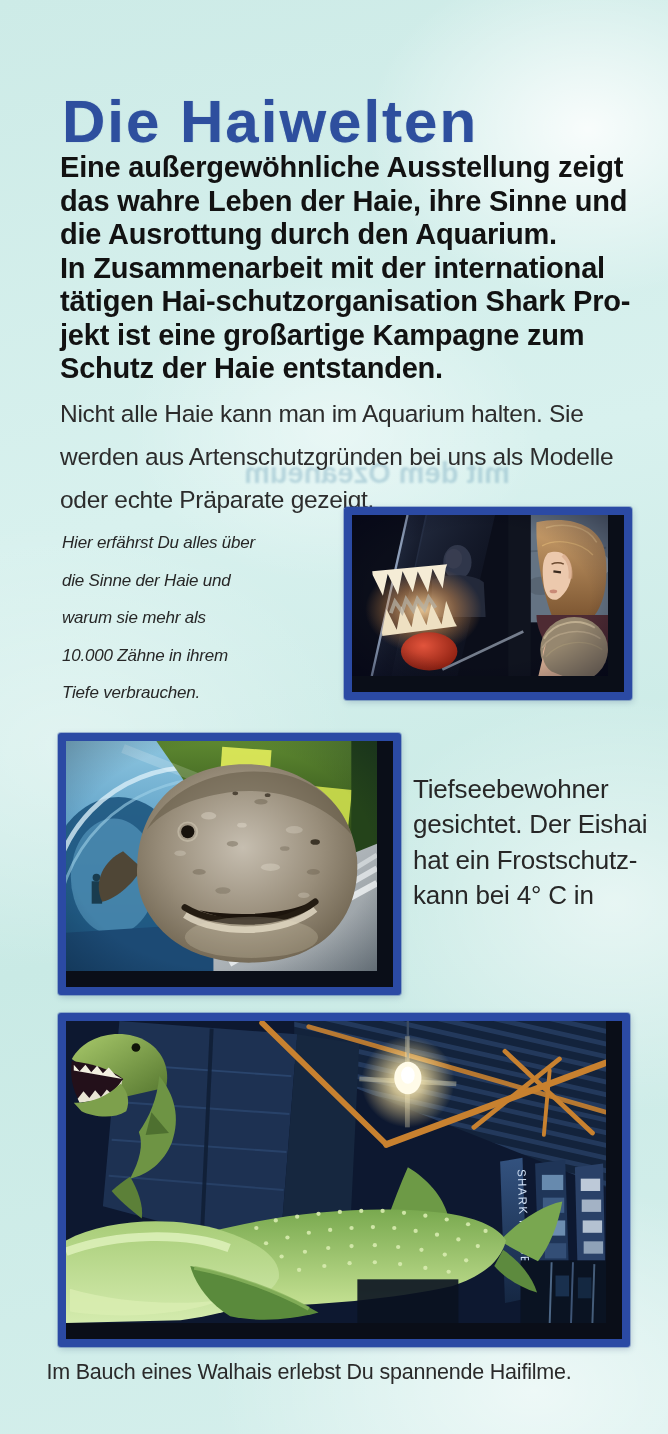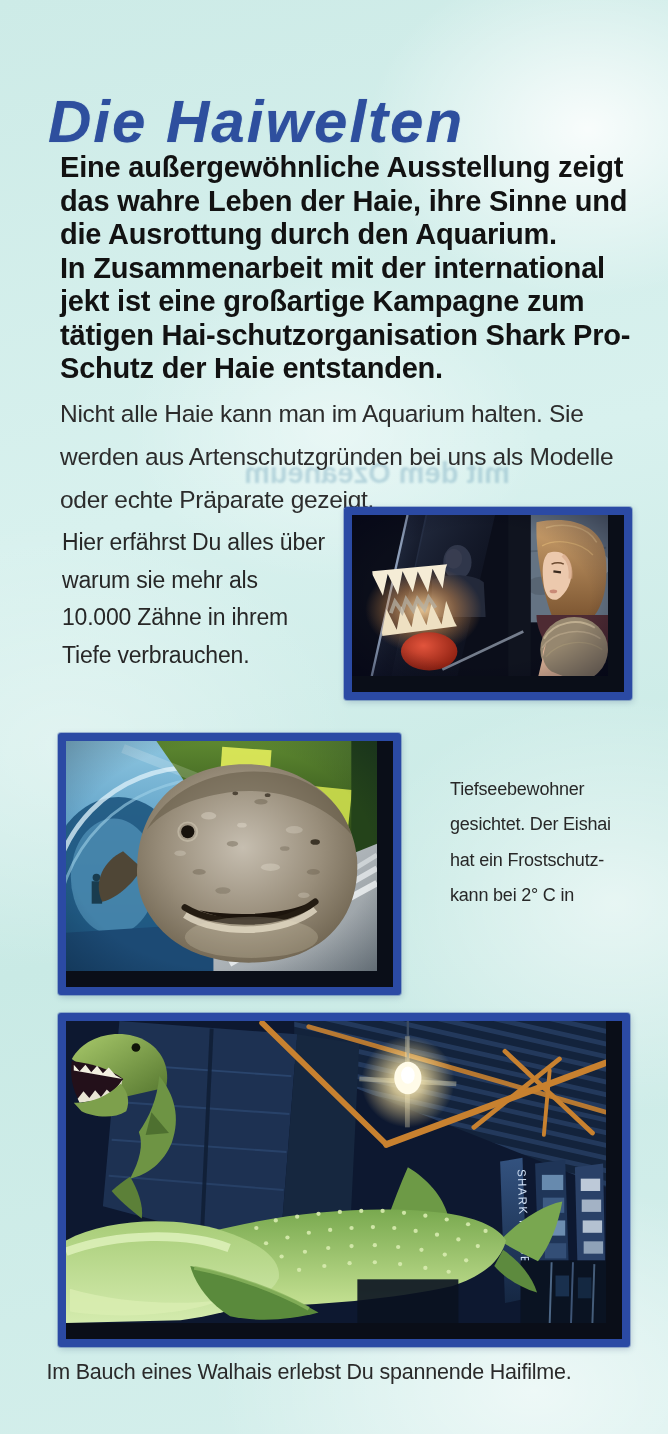--- a/index.html
+++ b/index.html
@@ -14,45 +14,44 @@
       radial-gradient(ellipse 300px 220px at 50% 30%, rgba(255,255,255,.45), rgba(255,255,255,0) 70%),
       radial-gradient(ellipse 420px 320px at 10% 52%, rgba(255,255,255,.35), rgba(255,255,255,0) 70%),
       radial-gradient(ellipse 380px 300px at 92% 63%, rgba(255,255,255,.55), rgba(255,255,255,0) 70%),
       radial-gradient(ellipse 460px 300px at 80% 97%, rgba(255,255,255,.6),  rgba(255,255,255,0) 70%),
       linear-gradient(168deg,#cdebe7 0%,#d8f1ee 35%,#c9eae5 62%,#d5efec 100%);
   }
   .abs{position:absolute;}
   .nowrap{white-space:nowrap;}
   
   .title{
-    left:48px;top:52px;
+    left:62px;top:52px;
     font-size:60px;font-weight:bold;letter-spacing:2px;
     color:#2e4f9e;line-height:1;
     text-shadow:0 0 1px rgba(46,79,158,.5);
-    font-style:italic;
   }
   
   .lead{left:60px;top:151px;}
   .lead .ln{font-size:29px;font-weight:bold;color:#121212;line-height:33.5px;letter-spacing:-0.2px;}
   .reg{left:60px;top:392px;}
   .reg .ln{font-size:24.5px;font-weight:400;color:#2c2c2c;line-height:43px;letter-spacing:-0.3px;}
   
   .ghost{
     left:150px;top:457px;width:360px;
     font-size:29px;font-weight:bold;color:#6fa3ba;
     opacity:.38;filter:blur(1.3px);
     transform:scaleX(-1);
     text-align:left;
   }
   
   .senses-text{left:62px;top:524px;}
-  .senses-text .ln{font-size:23px;color:#272727;line-height:37.5px;letter-spacing:-0.2px;}
+  .senses-text .ln{font-size:17px;color:#272727;line-height:37.5px;letter-spacing:-0.2px;font-style:italic;}
   
   .eishai-text{left:413px;top:772px;}
-  .eishai-text .ln{font-size:18px;color:#272727;line-height:35.3px;letter-spacing:-0.2px;margin-left:37px;}
+  .eishai-text .ln{font-size:26px;color:#272727;line-height:35.3px;letter-spacing:-0.2px;}
   
   .photo{
     border:8px solid #2b4aa4;border-radius:3px;
     box-shadow:0 0 0 1px rgba(43,74,164,.35), 1px 2px 6px rgba(40,70,120,.25);
     overflow:hidden;background:#0a0e18;
   }
   .photo svg{display:block;}
   .photo1{left:344px;top:507px;width:272px;height:177px;}
   .photo2{left:58px; top:733px;width:327px;height:246px;}
   .photo3{left:58px; top:1013px;width:556px;height:318px;}
@@ -69,33 +68,34 @@
 
   <div class="abs ghost nowrap">mit dem Ozeaneum</div>
 
   <h1 class="abs title nowrap">Die Haiwelten</h1>
 
   <div class="abs lead">
     <div class="ln nowrap">Eine außergewöhnliche Ausstellung zeigt</div>
     <div class="ln nowrap">das wahre Leben der Haie, ihre Sinne und</div>
     <div class="ln nowrap">die Ausrottung durch den Aquarium.</div>
     <div class="ln nowrap">In Zusammenarbeit mit der international</div>
+    <div class="ln nowrap">tätigen Hai-schutzorganisation Shark Pro-</div>
     <div class="ln nowrap">jekt ist eine großartige Kampagne zum</div>
-    <div class="ln nowrap">tätigen Hai-schutzorganisation Shark Pro-</div>
     <div class="ln nowrap">Schutz der Haie entstanden.</div>
   </div>
 
   <div class="abs reg">
     <div class="ln nowrap">Nicht alle Haie kann man im Aquarium halten. Sie</div>
     <div class="ln nowrap">werden aus Artenschutzgründen bei uns als Modelle</div>
     <div class="ln nowrap">oder echte Präparate gezeigt.</div>
   </div>
 
   <div class="abs senses-text">
     <div class="ln nowrap">Hier erfährst Du alles über</div>
+    <div class="ln nowrap">die Sinne der Haie und</div>
     <div class="ln nowrap">warum sie mehr als</div>
     <div class="ln nowrap">10.000 Zähne in ihrem</div>
     <div class="ln nowrap">Tiefe verbrauchen.</div>
   </div>
 
   <figure class="abs photo photo1" style="margin:0">
     <svg width="256" height="161" viewBox="0 0 272 177" preserveAspectRatio="none">
       <defs>
         <radialGradient id="p1glow" cx="50%" cy="50%" r="50%">
           <stop offset="0%" stop-color="#ffd9a0" stop-opacity=".9"></stop>
@@ -248,21 +248,21 @@
         <ellipse cx="195" cy="210" rx="70" ry="22" fill="#e6ddc6" opacity=".22"></ellipse>
       </g>
       <rect width="327" height="246" fill="url(#p2vig)"></rect>
     </svg>
   </figure>
 
   <div class="abs eishai-text">
     <div class="ln nowrap">Tiefseebewohner</div>
     <div class="ln nowrap">gesichtet. Der Eishai</div>
     <div class="ln nowrap">hat ein Frostschutz-</div>
-    <div class="ln nowrap">kann bei 2° C in</div>
+    <div class="ln nowrap">kann bei 4° C in</div>
   </div>
 
   <figure class="abs photo photo3" style="margin:0">
     <svg width="540" height="302" viewBox="0 0 556 318" preserveAspectRatio="none">
       <defs>
         <pattern id="p3corr" width="13" height="13" patternTransform="rotate(103)" patternUnits="userSpaceOnUse">
           <rect width="13" height="13" fill="#13233c"></rect>
           <rect width="5" height="13" fill="#23395c"></rect>
         </pattern>
         <radialGradient id="p3lamp" cx="50%" cy="50%" r="50%">

